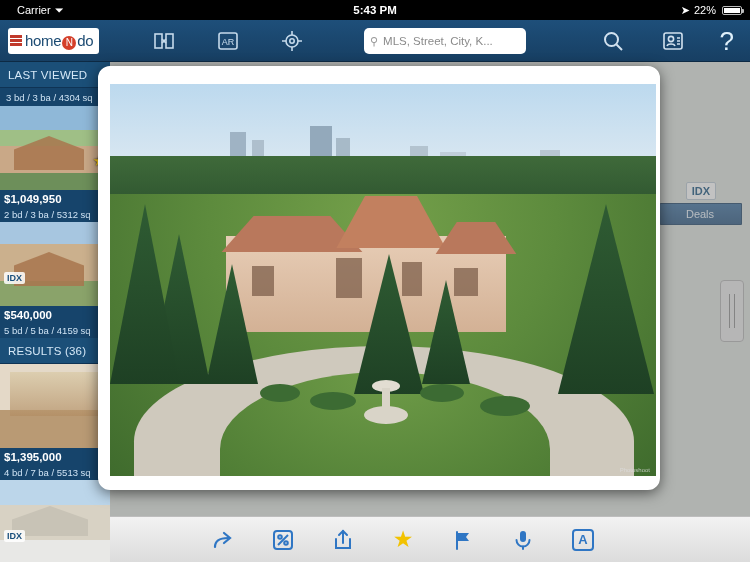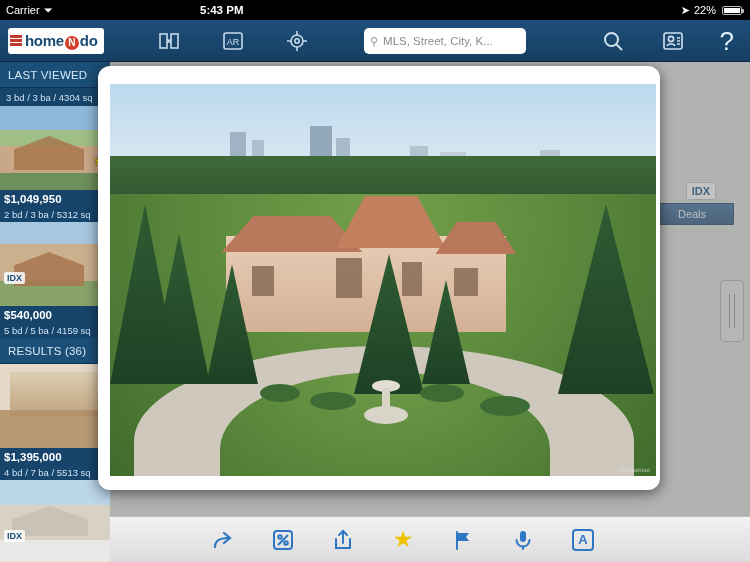--- a/index.html
+++ b/index.html
@@ -11,22 +11,22 @@
   }
   #app { position: relative; width: 750px; height: 562px; overflow: hidden; }
 
   
   .statusbar {
     position: absolute; top: 0; left: 0; width: 750px; height: 20px;
     background: #000; color: #fff;
     font-size: 11px; line-height: 20px;
     display: flex; align-items: center;
   }
-  .sb-left { display: flex; align-items: center; gap: 4px; padding-left: 6px; width: 200px; }
-  .sb-center { flex: 1; text-align: left; font-weight: bold; font-size: 11.5px; }
+  .sb-left { display: flex; align-items: center; gap: 4px; padding-left: 17px; width: 200px; }
+  .sb-center { flex: 1; text-align: center; font-weight: bold; font-size: 11.5px; }
   .sb-right { width: 200px; display: flex; align-items: center; justify-content: flex-end; gap: 4px; padding-right: 8px; }
   .wifi-ico { font-size: 11px; }
   .batt {
     display: inline-block; width: 20px; height: 9px; border: 1px solid #bbb; border-radius: 2px;
     position: relative; margin-left: 2px;
   }
   .batt::after { content:""; position:absolute; right:-3px; top:2px; width:2px; height:4px; background:#bbb; border-radius:0 1px 1px 0;}
   .batt > i { position:absolute; left:1px; top:1px; bottom:1px; width:16px; background:#fff; display:block; }
 
   
@@ -35,21 +35,21 @@
     background: linear-gradient(#1e4f7a, #173f63);
     border-bottom: 1px solid #0d2a44;
     display: flex; align-items: center;
   }
   .logo {
     margin-left: 8px; display: flex; align-items: center;
     background: #fff; border-radius: 3px; padding: 2px 6px 2px 2px; height: 26px;
   }
   .logo .bars { display: flex; flex-direction: column; gap: 1px; margin-right: 3px; }
   .logo .bars i { display:block; width: 12px; height: 3px; background: #c0392b; }
-  .logo .word { font-size: 15px; font-weight: bold; color: #1b4a72; letter-spacing: -.3px; }
+  .logo .word { font-size: 15px; font-weight: normal; color: #1b4a72; letter-spacing: -.3px; }
   .logo .word .n {
     display:inline-block; background:#d43f2a; color:#fff; border-radius:50%;
     width:14px; height:14px; line-height:14px; text-align:center; font-size:10px; margin:0 1px;
   }
 
   .nav-icons { display: flex; align-items: center; gap: 38px; margin-left: 52px; }
   .nav-ico {
     width: 26px; height: 26px; color: #cfe2f2; opacity: .95;
     display: flex; align-items: center; justify-content: center;
   }
@@ -119,21 +119,21 @@
     background: #dfe3df;
   }
   .map-title {
     position: absolute; left: 272px; top: 50px; font-size: 15px; font-weight: bold; color:#1a1a1a;
   }
   .map-idx {
     position:absolute; right: 34px; top: 120px; background:#fff; color:#17537f;
     font-weight:bold; font-size:11px; padding:2px 5px; border:1px solid #b9c7d2; border-radius:2px;
   }
   .deals-btn {
-    position:absolute; right: 16px; top: 141px; width: 84px; height: 22px;
+    position:absolute; right: 8px; top: 141px; width: 84px; height: 22px;
     background: linear-gradient(#3c6f9e,#2a5680); color:#eaf3fb; font-size:11px;
     display:flex; align-items:center; justify-content:center; border-radius:3px 0 0 3px;
     border:1px solid #1e4468;
   }
   .side-handle {
     position:absolute; right:6px; top:218px; width:24px; height:62px;
     background:#e9e9e9; border:1px solid #b5b5b5; border-radius:4px;
     display:flex; align-items:center; justify-content:center;
   }
   .side-handle i { display:block; width:1px; height:34px; background:#8e8e8e; margin:0 2px; }

